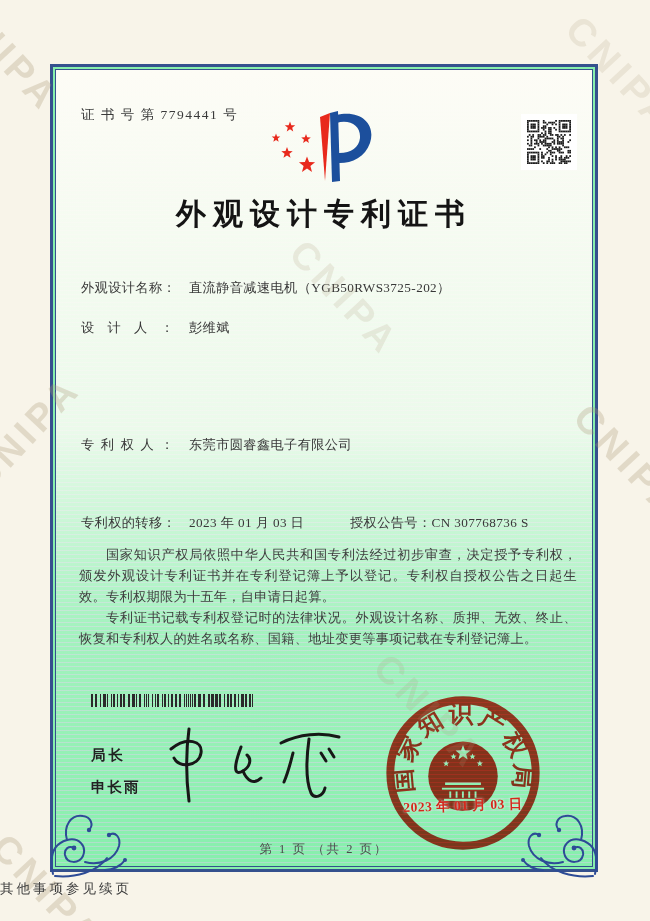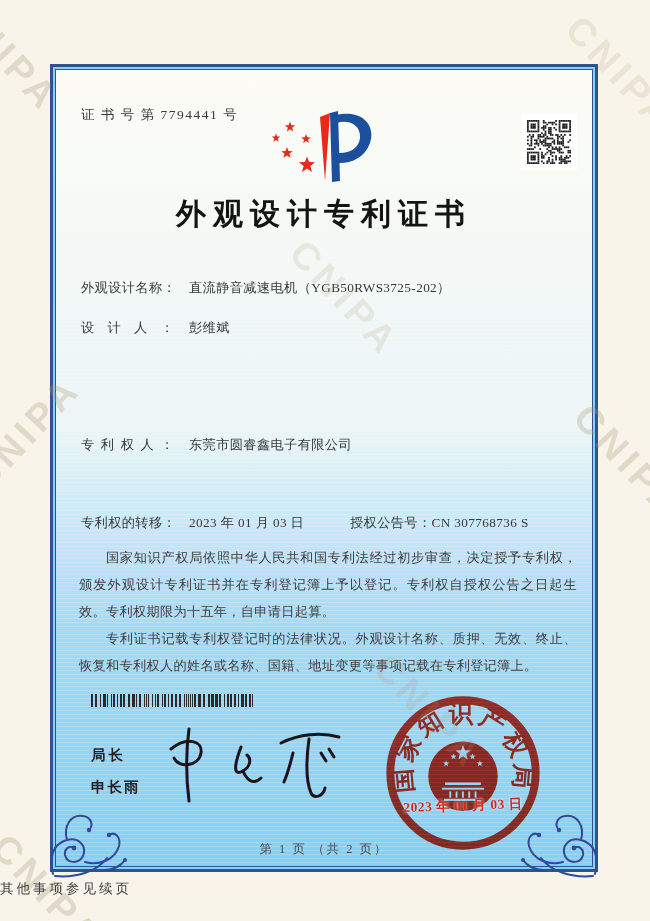--- a/index.html
+++ b/index.html
@@ -18,21 +18,21 @@
     transform:rotate(47deg);transform-origin:left top;
     user-select:none;
   }
   .wm.up{transform:rotate(-47deg);}
   .wm.faint{color:rgba(172,156,124,0.18);}
   
   .frame{
     position:absolute;left:50px;top:64px;width:548px;height:808px;
     z-index:2;box-sizing:border-box;
     border:3px solid #35508d;
-    background:#7dd3fc;
+    background:#86efac;
   }
   .frame-inner{
     position:absolute;inset:2px;border:1px solid #35508d;
     background:
       linear-gradient(180deg,#fdfcf6 0%,rgba(253,252,246,0.85) 45%,rgba(253,252,246,0.25) 70%,rgba(253,252,246,0) 100%),
       repeating-linear-gradient(180deg,rgba(205,209,226,0.55) 0px,rgba(205,209,226,0.55) 1px,rgba(255,255,255,0) 1px,rgba(255,255,255,0) 4px);
   }
   .flourish{position:absolute;z-index:5;pointer-events:none;}
   .flourish.bl{left:-8px;bottom:-10px;}
   .flourish.br{right:-8px;bottom:-10px;transform:scaleX(-1);}
@@ -52,21 +52,21 @@
     letter-spacing:7px;
   }
   .field{
     position:absolute;left:28px;z-index:4;
     font-size:13.2px;color:#383838;letter-spacing:0.4px;white-space:nowrap;
   }
   .flabel{display:inline-block;width:93px;text-align:justify;text-align-last:justify;margin-right:15px;}
   .pair2{position:absolute;left:269px;top:0;white-space:nowrap;}
   .paras{
     position:absolute;left:26px;top:477px;width:498px;z-index:4;
-    font-size:13.2px;line-height:27px;color:#3d3d3d;text-align:justify;
+    font-size:13.2px;line-height:21px;color:#3d3d3d;text-align:justify;
   }
   .paras p{margin:0;text-indent:27px;letter-spacing:0.3px;}
   .barcode{position:absolute;left:38px;top:627px;z-index:4;}
   .sig-role{position:absolute;left:38px;top:679px;z-index:4;font-size:14.5px;font-weight:700;color:#222;letter-spacing:3px;
     font-family:"Liberation Sans","DejaVu Sans",sans-serif;}
   .sig-name{position:absolute;left:38px;top:711px;z-index:4;font-size:14.5px;font-weight:600;color:#222;letter-spacing:2px;
     font-family:"Liberation Sans","DejaVu Sans",sans-serif;}
   .signature{position:absolute;left:100px;top:652px;z-index:4;}
   .seal{position:absolute;left:331px;top:627px;width:158px;height:158px;z-index:6;
     mix-blend-mode:multiply;opacity:0.95;}

